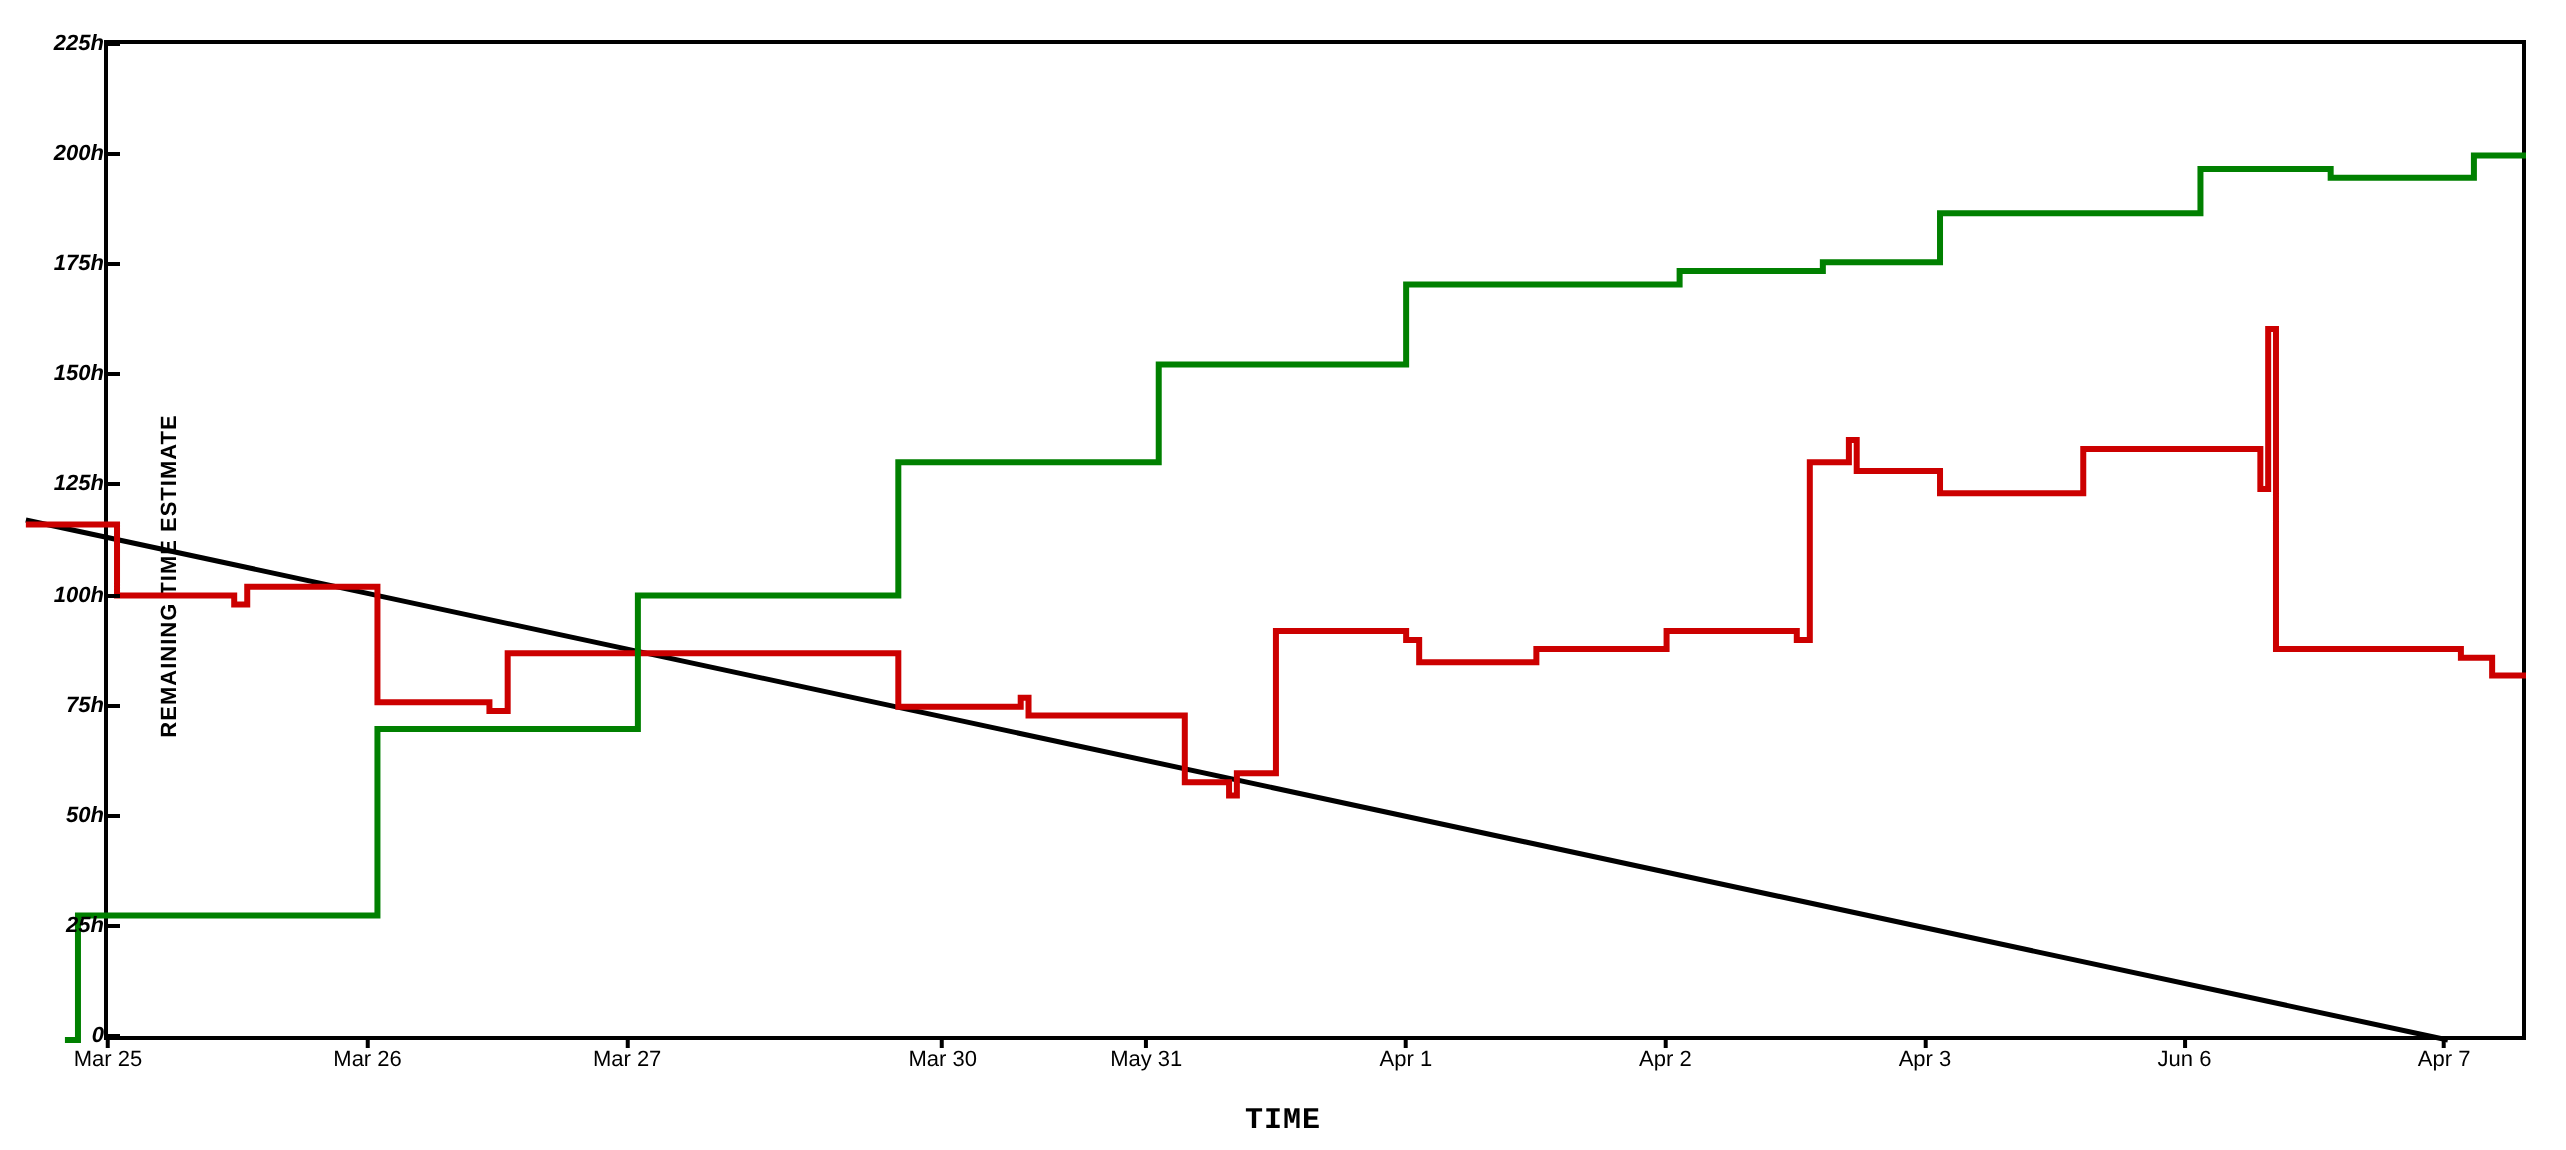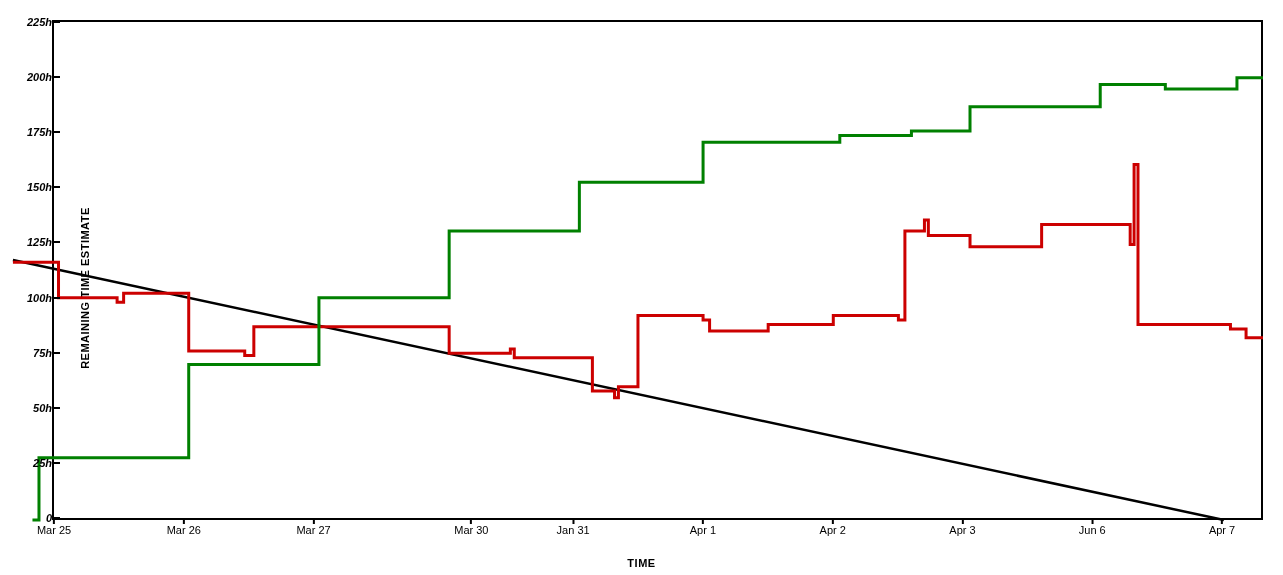--- a/index.html
+++ b/index.html
@@ -24,23 +24,24 @@
     font-size: 11px;
     font-weight: bold;
     letter-spacing: 0.5px;
     white-space: nowrap;
   }
   .xlabel {
     position: absolute;
     bottom: 6px;
     left: 50%;
     transform: translateX(-50%);
-    font-size: 11px;
+    font-size: 15px;
     font-weight: bold;
     letter-spacing: 0.5px;
+    font-family: Liberation Mono, monospace;
   }
   .plot {
     position: absolute;
     left: 52px;   
     top: 20px;
     right: 20px;
     bottom: 55px; 
     border: 2px solid #000;
     box-sizing: border-box;
     overflow: visible;
@@ -134,20 +135,20 @@
       <div class="ytick" style="top: 22.2222%;">175h</div>
       <div class="ytick-inner" style="top: 22.2222%;"></div>
       <div class="ytick" style="top: 11.1111%;">200h</div>
       <div class="ytick-inner" style="top: 11.1111%;"></div>
       <div class="ytick" style="top: 0%;">225h</div>
       <div class="ytick-inner" style="top: 0%;"></div>
       <div class="xtick" style="left: 0%;">Mar 25</div>
       <div class="xtick" style="left: 10.7527%;">Mar 26</div>
       <div class="xtick" style="left: 21.5054%;">Mar 27</div>
       <div class="xtick" style="left: 32.2581%; margin-left: 28px;">Mar 30</div>
-      <div class="xtick" style="left: 43.0108%;">Jan 31</div>
+      <div class="xtick" style="left: 43.0108%;">May 31</div>
       <div class="xtick" style="left: 53.7634%;">Apr 1</div>
       <div class="xtick" style="left: 64.5161%;">Apr 2</div>
       <div class="xtick" style="left: 75.2688%;">Apr 3</div>
       <div class="xtick" style="left: 86.0215%;">Jun 6</div>
       <div class="xtick" style="left: 96.7742%; text-align: right;">Apr 7</div>
     </div>
 </div>
 
 </body></html>

